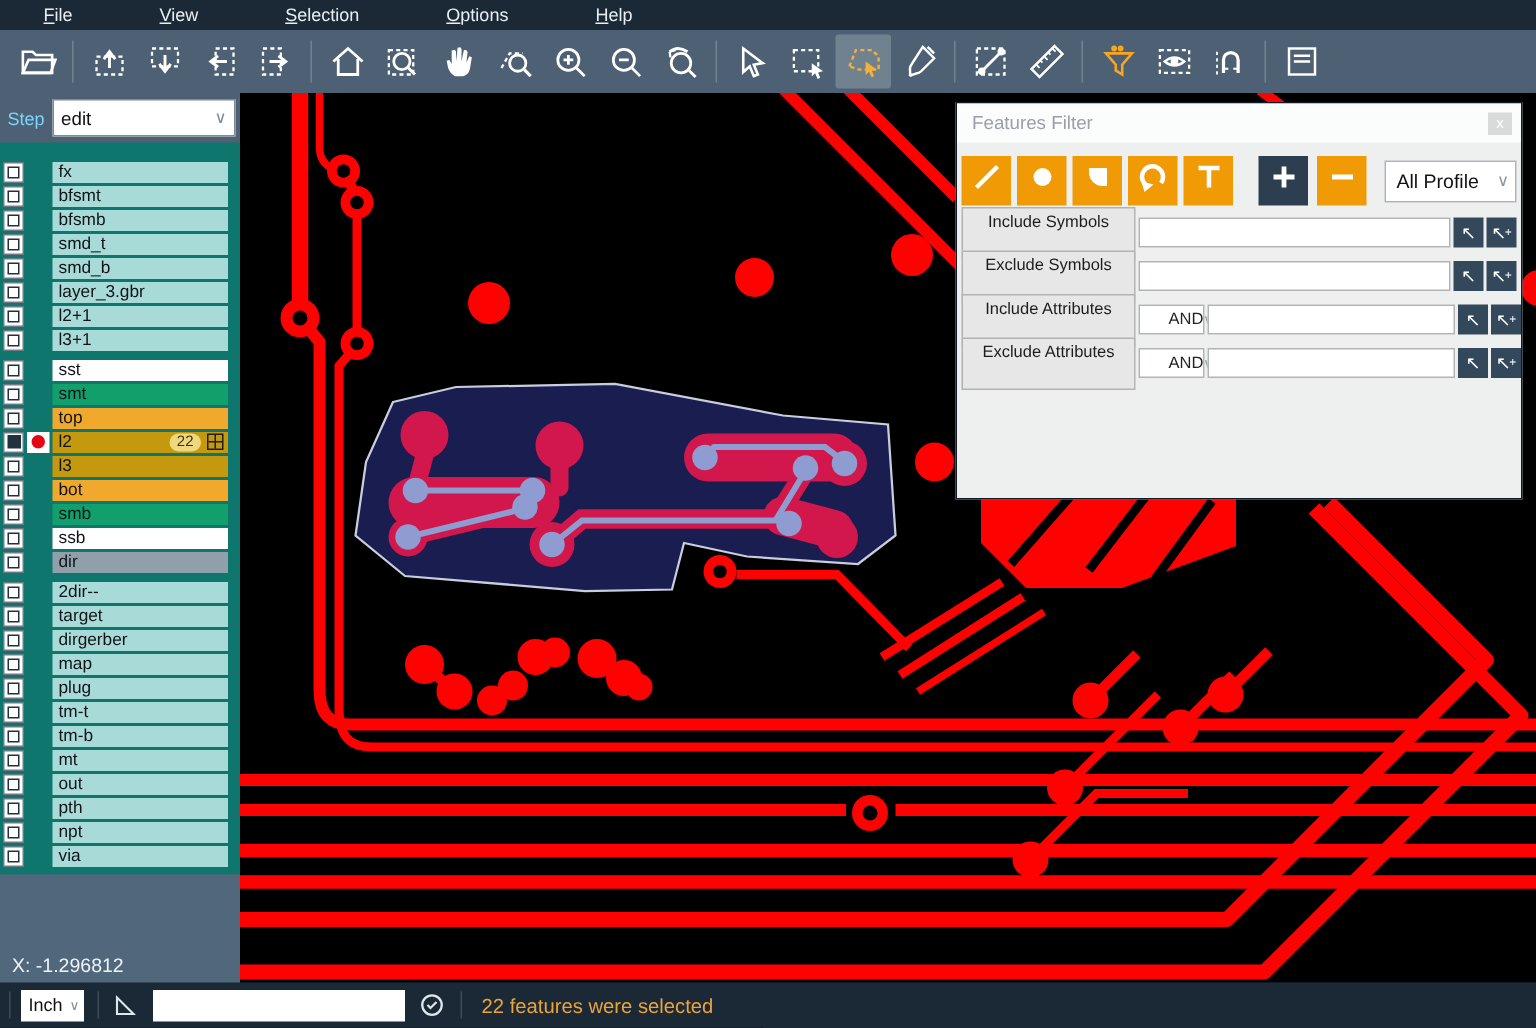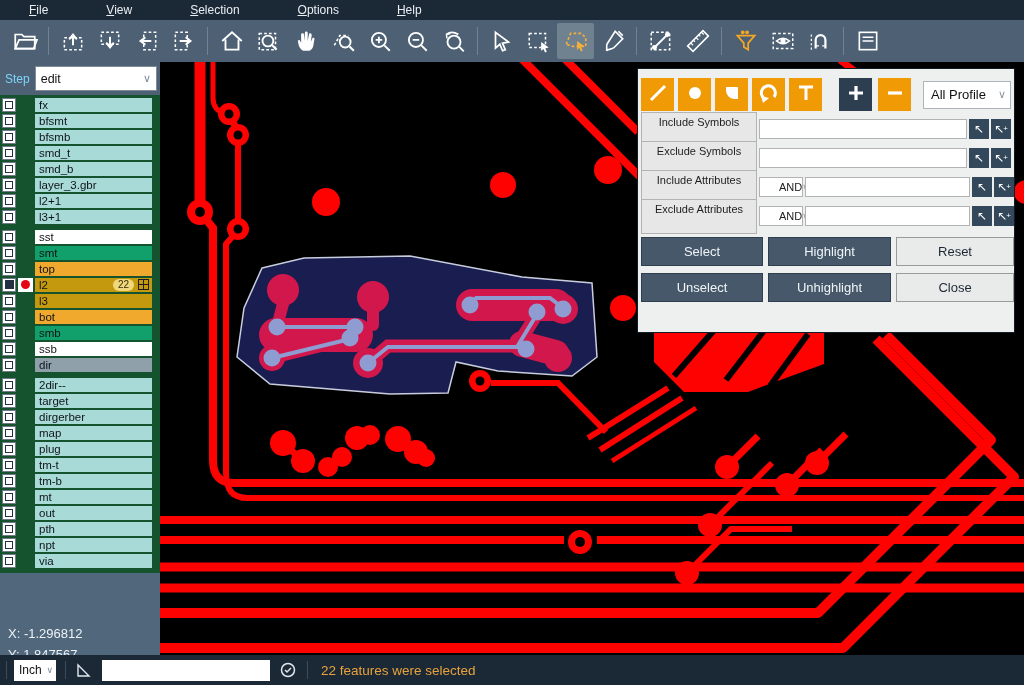--- a/index.html
+++ b/index.html
@@ -21,21 +21,21 @@
   .tbtn svg{display:block;}
 
   
   .sidebar{position:absolute;left:0;top:62px;width:160px;height:593px;background:#51677b;
     display:flex;flex-direction:column;}
   .step-row{height:33px;background:#4e6174;display:flex;align-items:center;padding:0 3px;flex:none;}
   .step-label{color:#7dd3fc;font-size:12px;margin:0 5px 0 2px;}
   .combo{flex:1;height:23px;background:#fff;border:1px solid #7e8b96;display:flex;
     align-items:center;font-size:12.5px;color:#111;padding-left:5px;position:relative;}
   .combo .chev{margin-left:auto;color:#7b8b98;font-size:11px;padding-right:5px;}
-  .layers{background:#14532d;padding-top:2px;flex:none;}
+  .layers{background:#0f766e;padding-top:12px;flex:none;}
   .lgroup{margin-bottom:5px;}
   .lrow{display:flex;align-items:center;height:15px;margin-bottom:1px;}
   .cbx{width:12px;height:12px;background:#fff;border:1px solid #6d7a86;margin-left:2px;
     display:flex;align-items:center;justify-content:center;flex:none;}
   .cbx .sq{width:6px;height:6px;border:1.5px solid #22313f;}
   .cbx.checked .sq{width:9px;height:9px;border:none;background:#22313f;}
   .ind{width:15px;height:14px;margin-left:2px;display:flex;align-items:center;justify-content:center;flex:none;}
   .ind.on{background:#fff;}
   .ind .rdot{width:9px;height:9px;border-radius:50%;background:#e30613;}
   .lname{flex:1;margin:0 8px 0 2px;height:14px;line-height:14px;font-size:11.5px;color:#101418;
@@ -644,20 +644,24 @@
           <circle cx="377" cy="250" r="8.5" stroke="none"></circle>
           <circle cx="403" cy="247" r="8.5" stroke="none"></circle>
           <circle cx="366" cy="287" r="8.5" stroke="none"></circle>
         </g>
         <polygon points="102,206 144,196 250,194 362,215 432,221 437,295 412,314 338,309 296,300 288,331 230,332 110,322 77,295 84,246" fill="none" stroke="#c9cede" stroke-width="1.5"></polygon>
       </g>
     </svg>
   </div>
 
   <div class="dialog">
+    <div class="dtitle">
+      <span>Features Filter</span>
+      <div class="dclose">x</div>
+    </div>
     <div class="dtools">
       <div class="obtn">
           <span><svg width="22" height="22" viewBox="0 0 22 22">
               <path d="M4 18 L18 4" stroke="#fff" stroke-width="3" fill="none"></path>
             </svg></span>
         </div>
       <div class="obtn">
           <span><svg width="22" height="22" viewBox="0 0 22 22">
               <circle cx="11" cy="11" r="6" fill="#fff"></circle>
             </svg></span>
@@ -740,28 +744,20 @@
       <input class="finput" value="" style="">
       <div class="abtn">
           <span>↖</span>
         </div>
       <div class="abtn">
           <span>↖</span>
           <sup>+</sup>
         </div>
     </div>
 
-    <div class="actions">
-      <div class="act dark">Select</div>
-      <div class="act dark">Highlight</div>
-      <div class="act light">Reset</div>
-      <div class="act dark">Unselect</div>
-      <div class="act dark">Unhighlight</div>
-      <div class="act light">Close</div>
-    </div>
   </div>
 
   <div class="statusbar">
     <div class="ssep" style="margin-left:6px"></div>
     <div class="unit-select">
       <span>Inch</span>
       <span class="chev">∨</span>
     </div>
     <div class="ssep" style="margin-left:9px"></div>
     <span class="micon">

